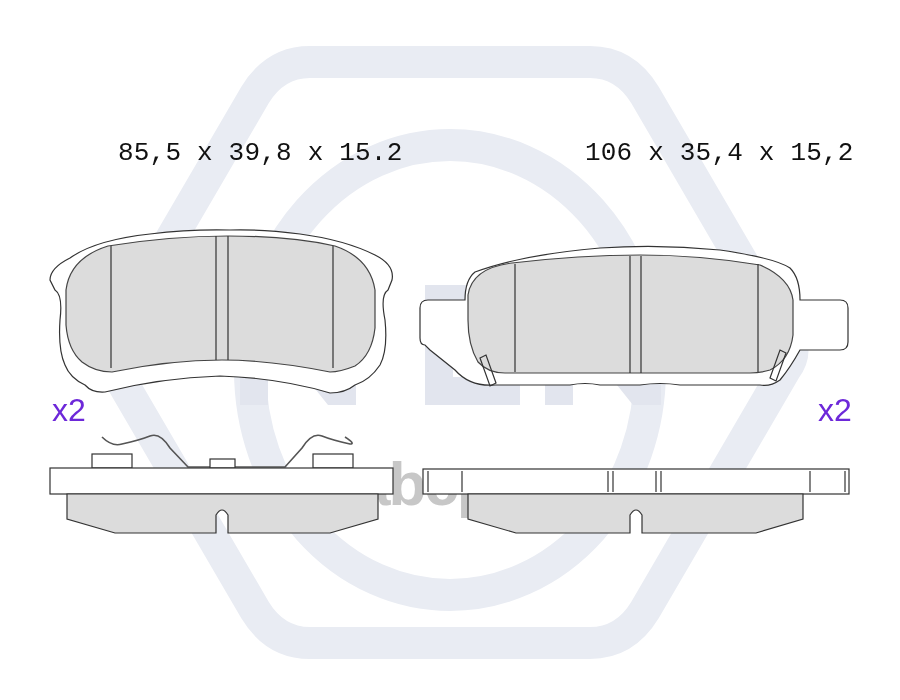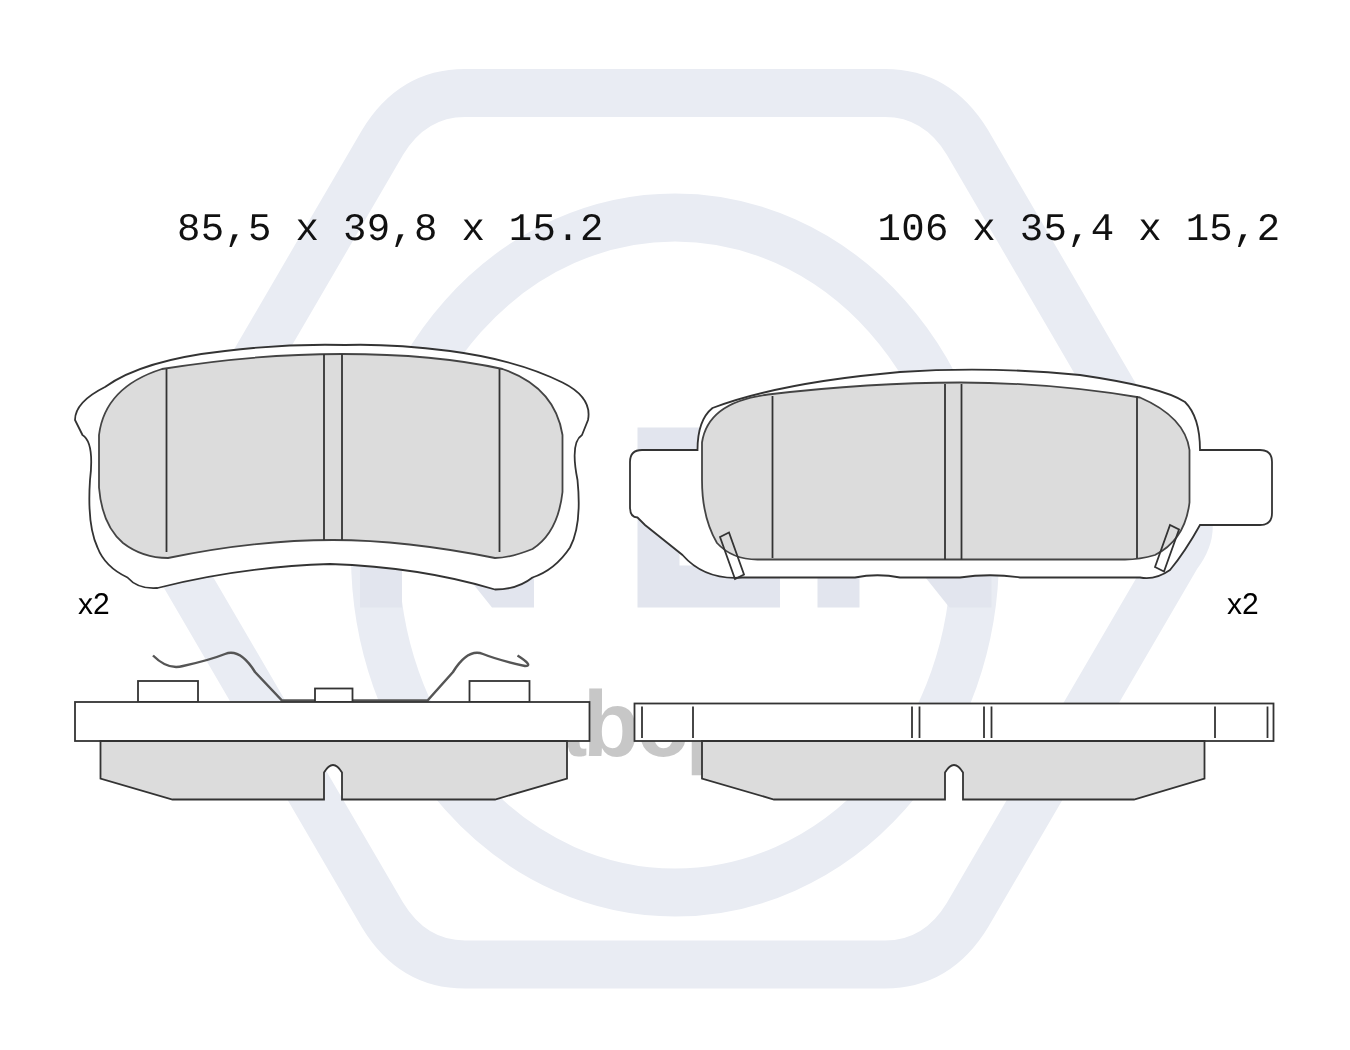--- a/index.html
+++ b/index.html
@@ -1,20 +1,20 @@
 <!DOCTYPE html>
 <html><head>
 <meta charset="utf-8">
 <style>
   html, body { margin: 0; padding: 0; background: #ffffff; }
   body { width: 900px; height: 700px; position: relative; overflow: hidden;
          font-family: "Liberation Sans", "DejaVu Sans", sans-serif; }
   .layer { position: absolute; left: 0; top: 0; width: 900px; height: 700px; }
   .dim-label { position: absolute; font-size: 26px; color: #111111; letter-spacing: 0.2px; white-space: nowrap; font-family: Liberation Mono, monospace; }
-  .qty-label { position: absolute; font-size: 20px; color: #000000; }
+  .qty-label { position: absolute; font-size: 32px; color: #6d28d9; }
   .abcp-mark { position: absolute; left: 356px; top: 448px; font-size: 62px; font-weight: bold;
                color: #9a9a9a; opacity: 0.55; letter-spacing: -2px; font-family: "Liberation Sans", sans-serif; }
 </style>
 </head>
 <body>
 
 <svg class="layer" viewBox="0 0 900 700">
   <g fill="none" stroke="#e9ecf3" stroke-linejoin="round">
 
     <path d="M310,62 L590,62 Q625,62 645,95 L785,335 Q800,350 785,370 L645,610 Q625,643 590,643 L310,643 Q275,643 255,610 L115,370 Q100,350 115,335 L255,95 Q275,62 310,62 Z" stroke-width="32"></path>

